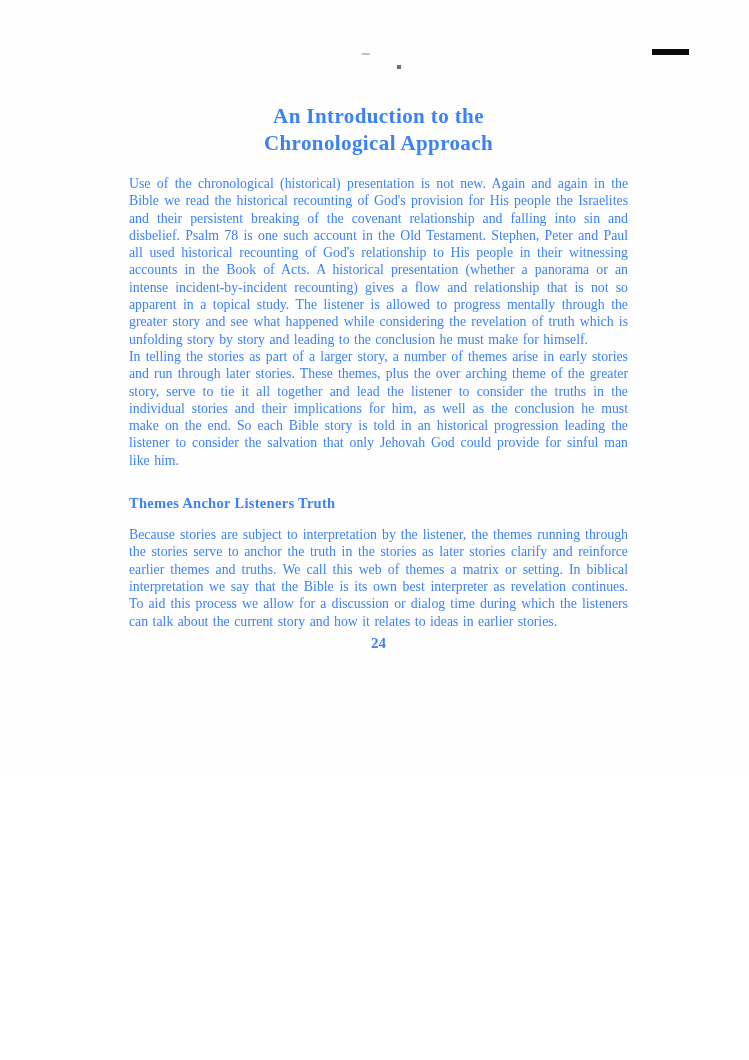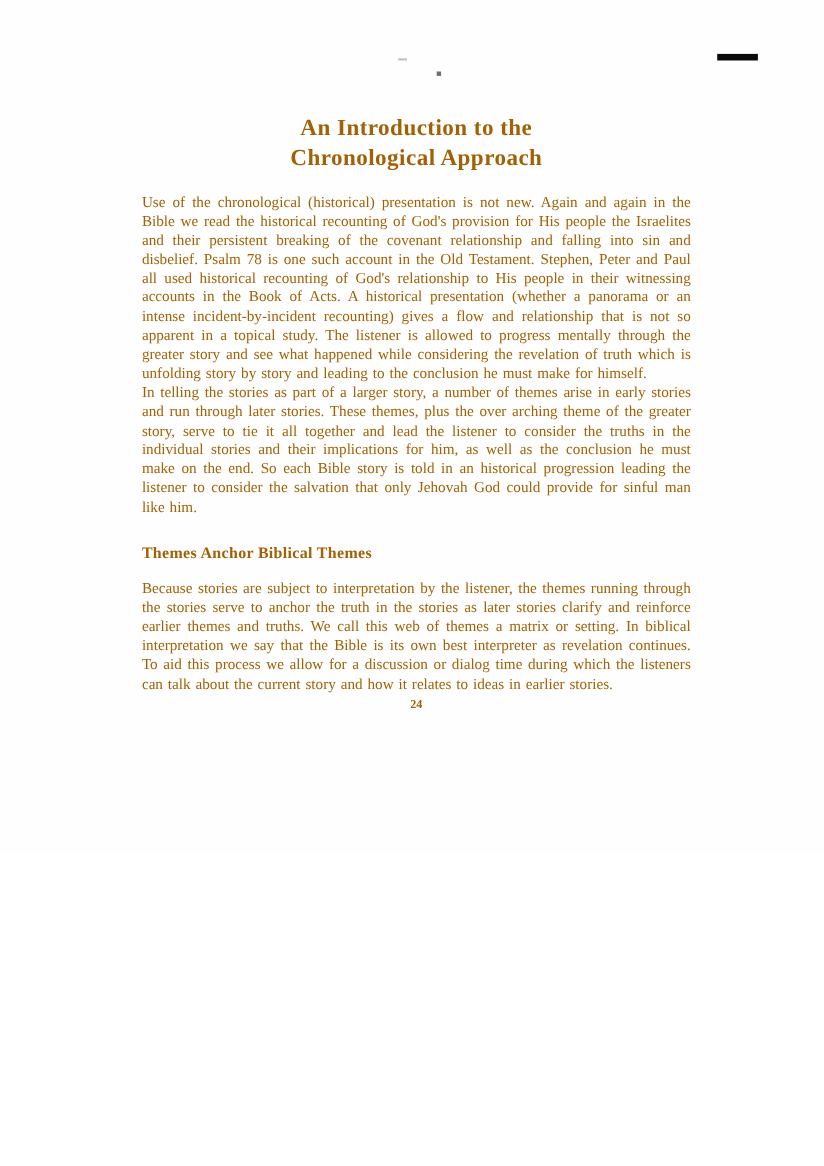--- a/index.html
+++ b/index.html
@@ -7,21 +7,21 @@
     padding: 0;
     background: #ffffff;
   }
   .page {
     position: relative;
     width: 749px;
     height: 776px;
     background: #fefefe;
     overflow: hidden;
     font-family: "Liberation Serif", serif;
-    color: #a16207;
+    color: #3b82f6;
   }
   
   .mark-bar {
     position: absolute;
     left: 652px;
     top: 49px;
     width: 37px;
     height: 6px;
     background: #0b0b0b;
   }
@@ -60,21 +60,21 @@
     font-size: 13.8px;
     line-height: 17.3px;
     text-align: justify;
     margin: 0;
     word-spacing: 1px;
   }
   .italic-phrase {
   }
   .page-number {
     text-align: center;
-    font-size: 11px;
+    font-size: 15px;
     font-weight: 700;
     margin-top: 5px;
   }
 </style>
 </head>
 <body>
 
 <div class="page">
 
   <div class="mark-bar"></div>
@@ -90,21 +90,21 @@
 
     <div>
       <p class="body-para"><span>Use of the chronological (historical) presentation is not new.  Again and again in the Bible we read the historical recounting  of God's provision for His people the Israelites and their persistent breaking of the covenant relationship and falling into sin and disbelief.  Psalm 78 is one such account in the Old Testament. Stephen, Peter and Paul all used historical recounting of God's relationship to His people in their witnessing accounts in the Book of Acts.  A historical presentation (whether a panorama or an intense incident-by-incident recounting) gives a flow and relationship that is not so apparent in a topical study.  The listener is allowed to progress mentally through the </span><span class="italic-phrase">greater story</span><span> and see what happened while considering the revelation of truth which is unfolding story by story and leading to the conclusion he must make for himself.</span></p>
     </div>
 
     <div>
       <p class="body-para">In telling the stories as part of a larger story, a number of themes arise in early stories and run through later stories.  These themes, plus the over arching theme of the greater story, serve to tie it all together and lead the listener to consider the truths in the individual stories and their implications for him, as well as the conclusion he must make on the end.  So each Bible story is told in an historical progression leading the listener to consider the salvation that only Jehovah God could provide for sinful man like him.</p>
     </div>
 
     <div>
-      <div class="section-heading">Themes Anchor Biblical Themes</div>
+      <div class="section-heading">Themes Anchor Listeners Truth</div>
       <p class="body-para">Because stories are subject to interpretation by the listener, the themes running through the stories serve to anchor the truth in the stories as later stories clarify and reinforce earlier themes and truths.  We call this web of themes a matrix or setting.  In biblical interpretation we say that the Bible is its own best interpreter as revelation continues.  To aid this process we allow for a discussion or dialog time during which the listeners can talk about the current story and how it relates to ideas in earlier stories.</p>
     </div>
 
     <div>
     </div>
 
     <div class="page-number">24</div>
 
   </div>
 

